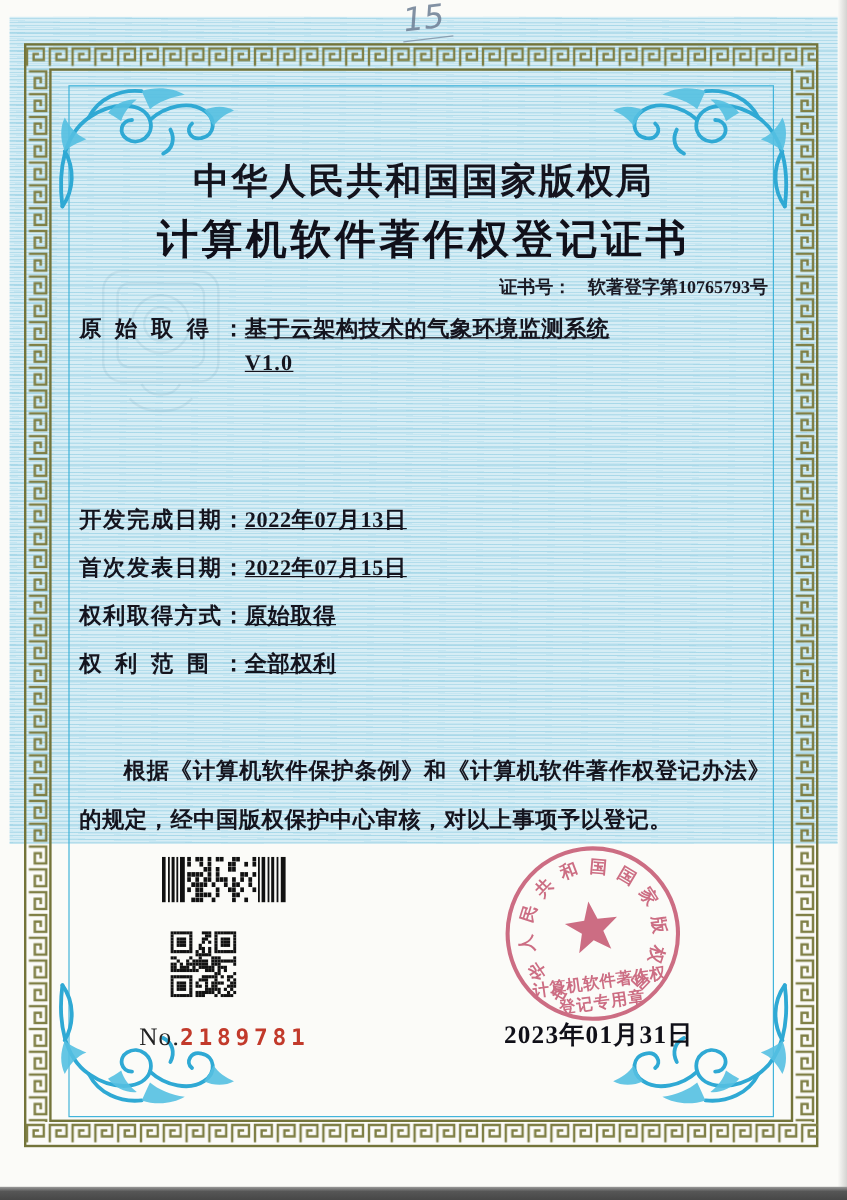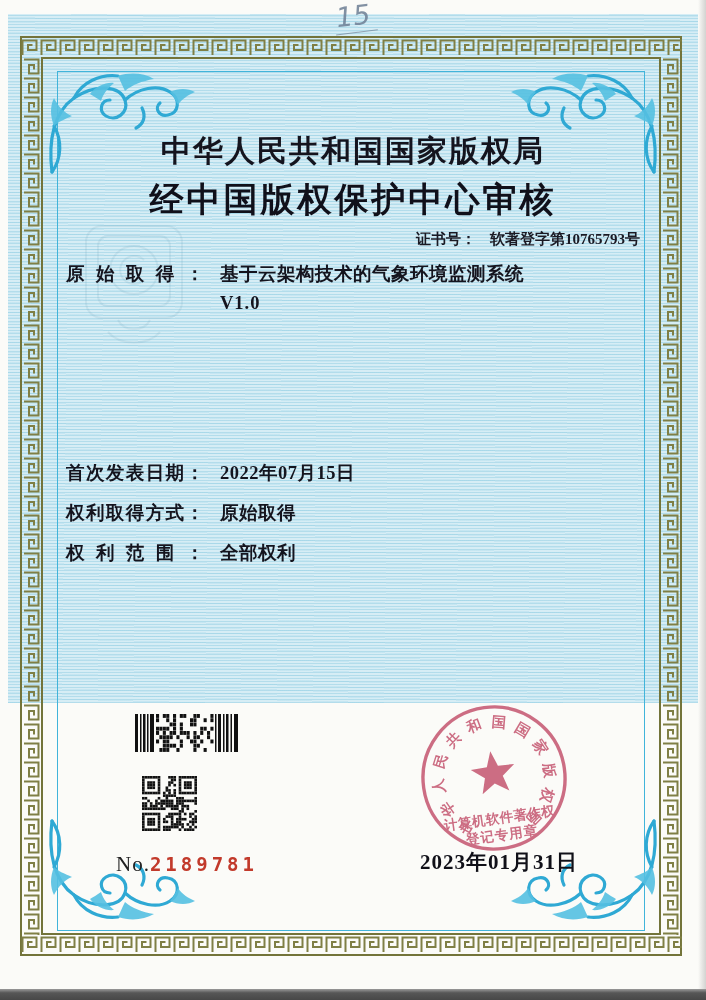--- a/index.html
+++ b/index.html
@@ -52,21 +52,21 @@
     font-size:30px;font-weight:700;letter-spacing:2px;color:#14141e;}
   .cert-title{position:absolute;left:0;right:0;top:163px;text-align:center;
     font-size:34px;font-weight:700;letter-spacing:3px;color:#10101a;}
   .certno-line{position:absolute;right:58px;top:216px;font-size:15px;
     font-weight:700;color:#1a1a24;}
   .certno-line .gap{display:inline-block;width:14px;}
   
   .row{position:absolute;left:58px;font-size:18.5px;font-weight:700;color:#14141e;}
   .row .lbl{display:inline-block;width:138px;text-align:justify;text-align-last:justify;
     vertical-align:top;}
-  .row .val{display:inline-block;margin-left:16px;vertical-align:top;letter-spacing:.5px;}
+  .row .val{display:inline-block;margin-left:0px;vertical-align:top;letter-spacing:.5px;text-decoration:underline;}
   .row .val .l2{display:block;margin-top:7px;letter-spacing:1px;}
   
   .statement{position:absolute;left:58px;top:609px;width:576px;
     font-size:18.5px;font-weight:700;color:#14141e;line-height:41px;
     text-indent:2em;text-align:justify;letter-spacing:.5px;}
   
   .barcode{position:absolute;left:127px;top:700px;width:104px;height:38px;}
   .qrcode{position:absolute;left:134px;top:762px;width:55px;height:55px;}
   
   .serial{position:absolute;left:108px;top:838px;}
@@ -199,38 +199,42 @@
           <rect x="20" y="16" width="72" height="70" rx="10"></rect>
           <circle cx="56" cy="50" r="24"></circle>
           <path d="M66,40 a14,14 0 1,0 0,20"></path>
           <path d="M40,100 C46,112 66,112 72,100"></path>
           <path d="M30,112 C42,126 70,126 82,112"></path>
         </g>
       </svg>
     </div>
 
     <div class="authority">中华人民共和国国家版权局</div>
-    <div class="cert-title">经中国版权保护中心审核</div>
+    <div class="cert-title">计算机软件著作权登记证书</div>
     <div class="certno-line">
       <span>证书号：</span><span class="gap"></span><span>软著登字第10765793号</span>
     </div>
 
     <div class="row" style="top:247px;">
       <span class="lbl">原始取得：</span><span class="val"><span>基于云架构技术的气象环境监测系统</span><span class="l2">V1.0</span></span>
     </div>
+    <div class="row" style="top:406px;">
+      <span class="lbl">开发完成日期：</span><span class="val">2022年07月13日</span>
+    </div>
     <div class="row" style="top:446px;">
       <span class="lbl">首次发表日期：</span><span class="val">2022年07月15日</span>
     </div>
     <div class="row" style="top:526px;">
       <span class="lbl">权利范围：</span><span class="val">全部权利</span>
     </div>
     <div class="row" style="top:486px;">
       <span class="lbl">权利取得方式：</span><span class="val">原始取得</span>
     </div>
 
+    <div class="statement">根据《计算机软件保护条例》和《计算机软件著作权登记办法》的规定，经中国版权保护中心审核，对以上事项予以登记。</div>
 
     <div class="barcode"><svg viewBox="0 0 104 38" width="104" height="38">
           <rect x="0" y="0" width="3" height="38" fill="#111"></rect>
           <rect x="5" y="0" width="1.5" height="38" fill="#111"></rect>
           <rect x="8" y="0" width="2.5" height="38" fill="#111"></rect>
           <rect x="12" y="0" width="1.5" height="38" fill="#111"></rect>
           <rect x="15" y="0" width="4" height="38" fill="#111"></rect>
           <rect x="21" y="0" width="3.1" height="3.9" fill="#111"></rect>
           <rect x="27.8" y="0" width="3.1" height="3.9" fill="#111"></rect>
           <rect x="31.2" y="0" width="3.1" height="3.9" fill="#111"></rect>

